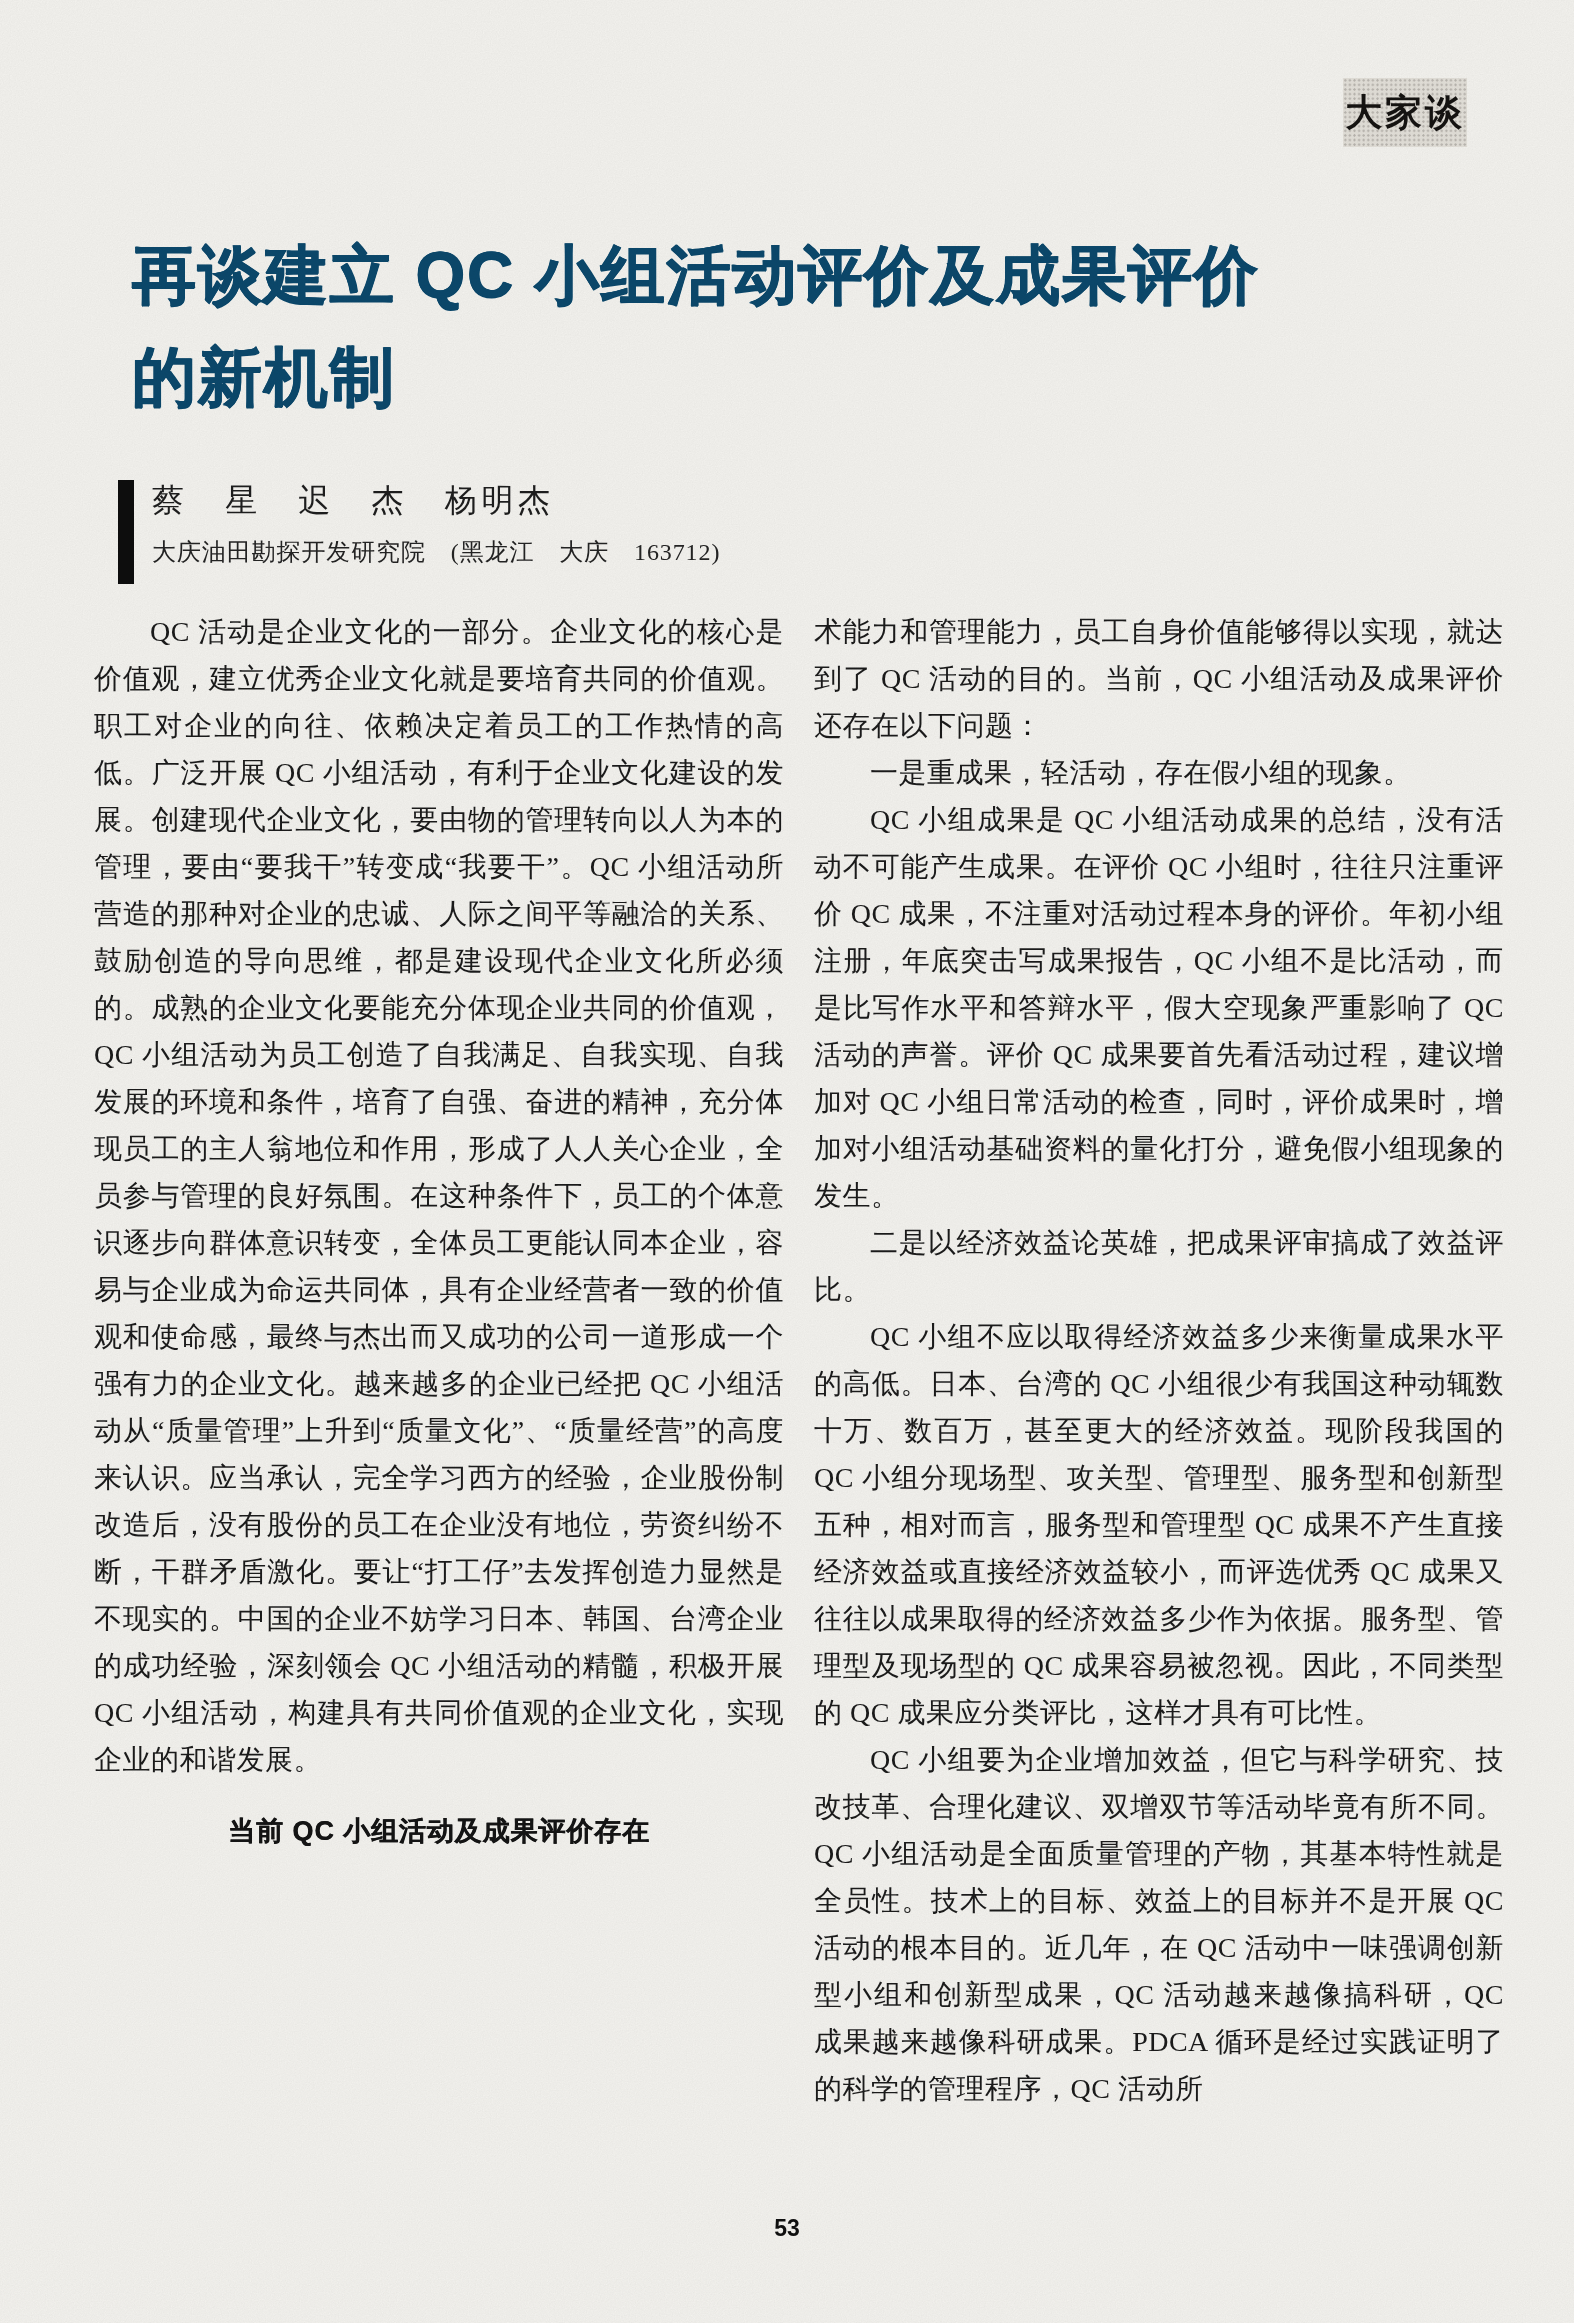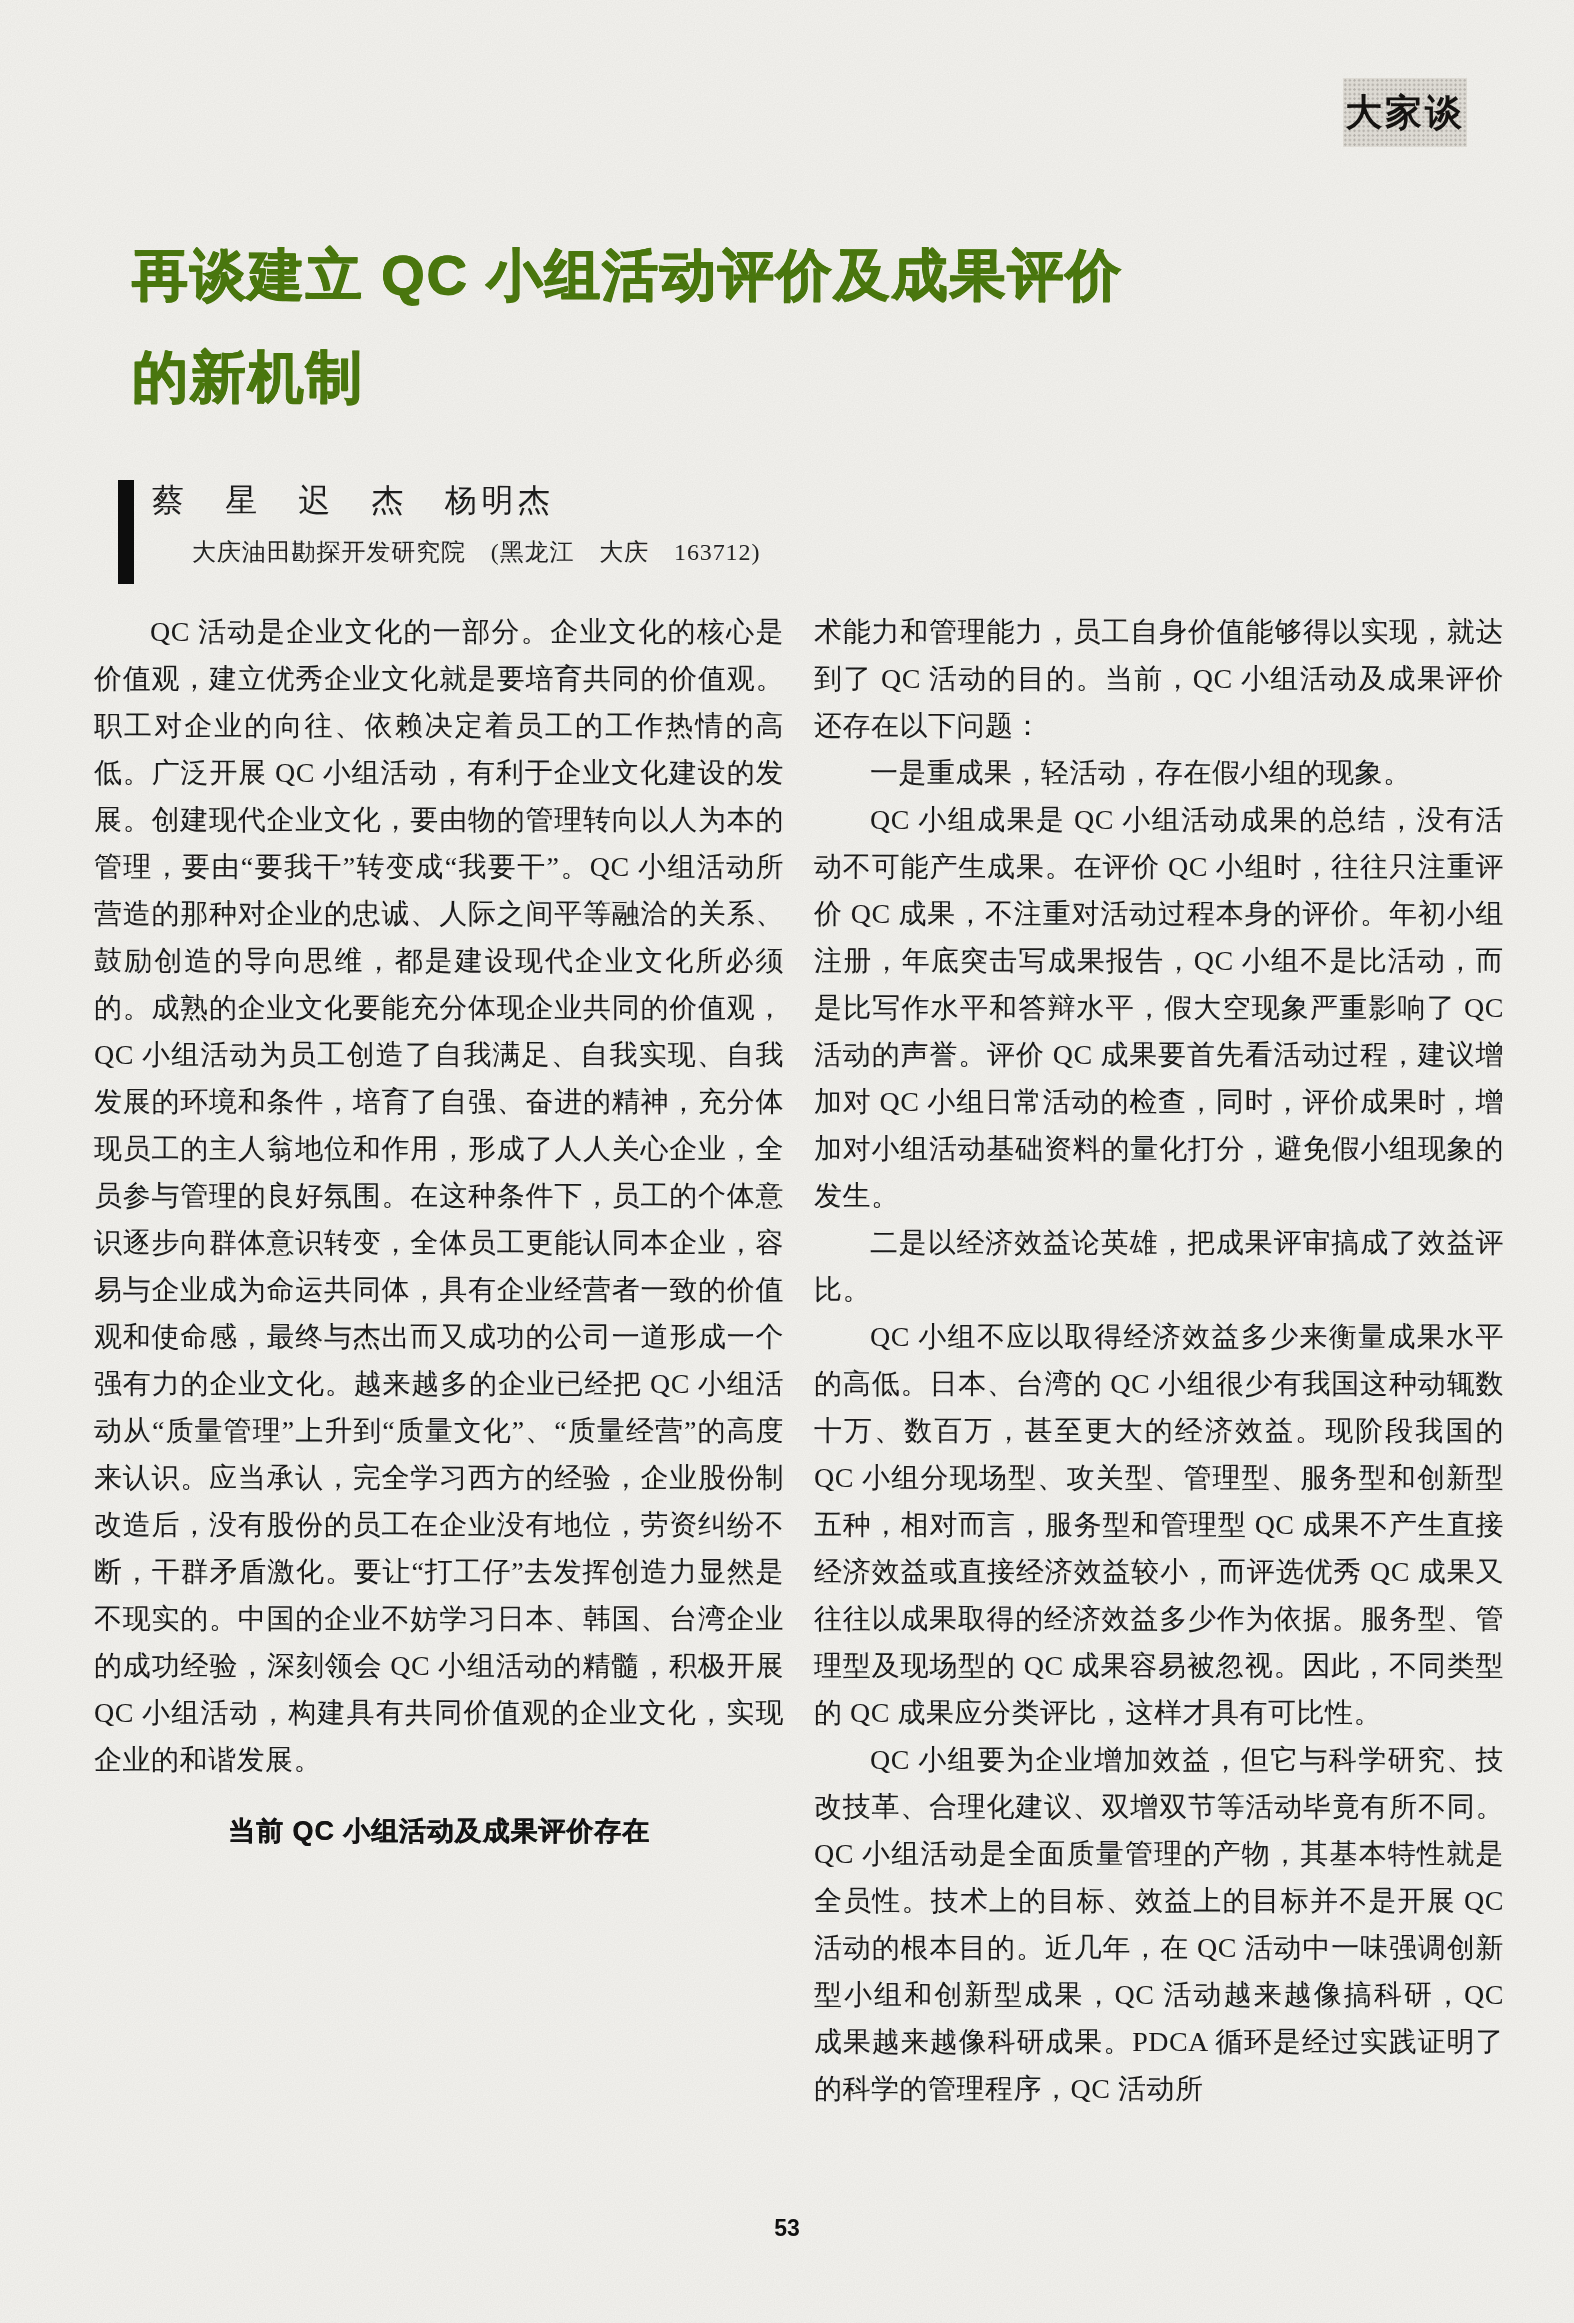--- a/index.html
+++ b/index.html
@@ -25,24 +25,24 @@
     background-image: radial-gradient(rgba(40,35,30,0.22) 0.9px, transparent 1.4px);
     background-size: 4.6px 4.6px;
   }
   .title {
     position: absolute;
     left: 132px; top: 224px;
     width: 1234px;
     margin: 0;
     font-family: "Liberation Sans", sans-serif;
     font-weight: bold;
-    font-size: 56px;
+    font-size: 64px;
     line-height: 102px;
     letter-spacing: 1.9px;
-    color: #4d7c0f;
+    color: #0c4a6e;
     text-shadow: 0.7px 0 currentColor, -0.4px 0 currentColor, 0 0.6px currentColor;
   }
   .title-line { display: block; }
   .author-bar {
     position: absolute;
     left: 118px; top: 480px;
     width: 16px; height: 104px;
     background: #0e0e0e;
   }
   .authors {
@@ -53,21 +53,20 @@
     letter-spacing: 4.6px;
     color: #1f1f1f;
   }
   .affiliation {
     position: absolute;
     left: 152px; top: 536px;
     font-family: "Liberation Serif", serif;
     font-size: 24px;
     letter-spacing: 0.9px;
     color: #252525;
-    margin-left: 40px;
   }
   .col {
     position: absolute;
     top: 608px;
     width: 690px;
     height: 1595px;
     overflow: hidden;
     font-family: "Liberation Serif", serif;
     font-size: 28px;
     line-height: 47px;

